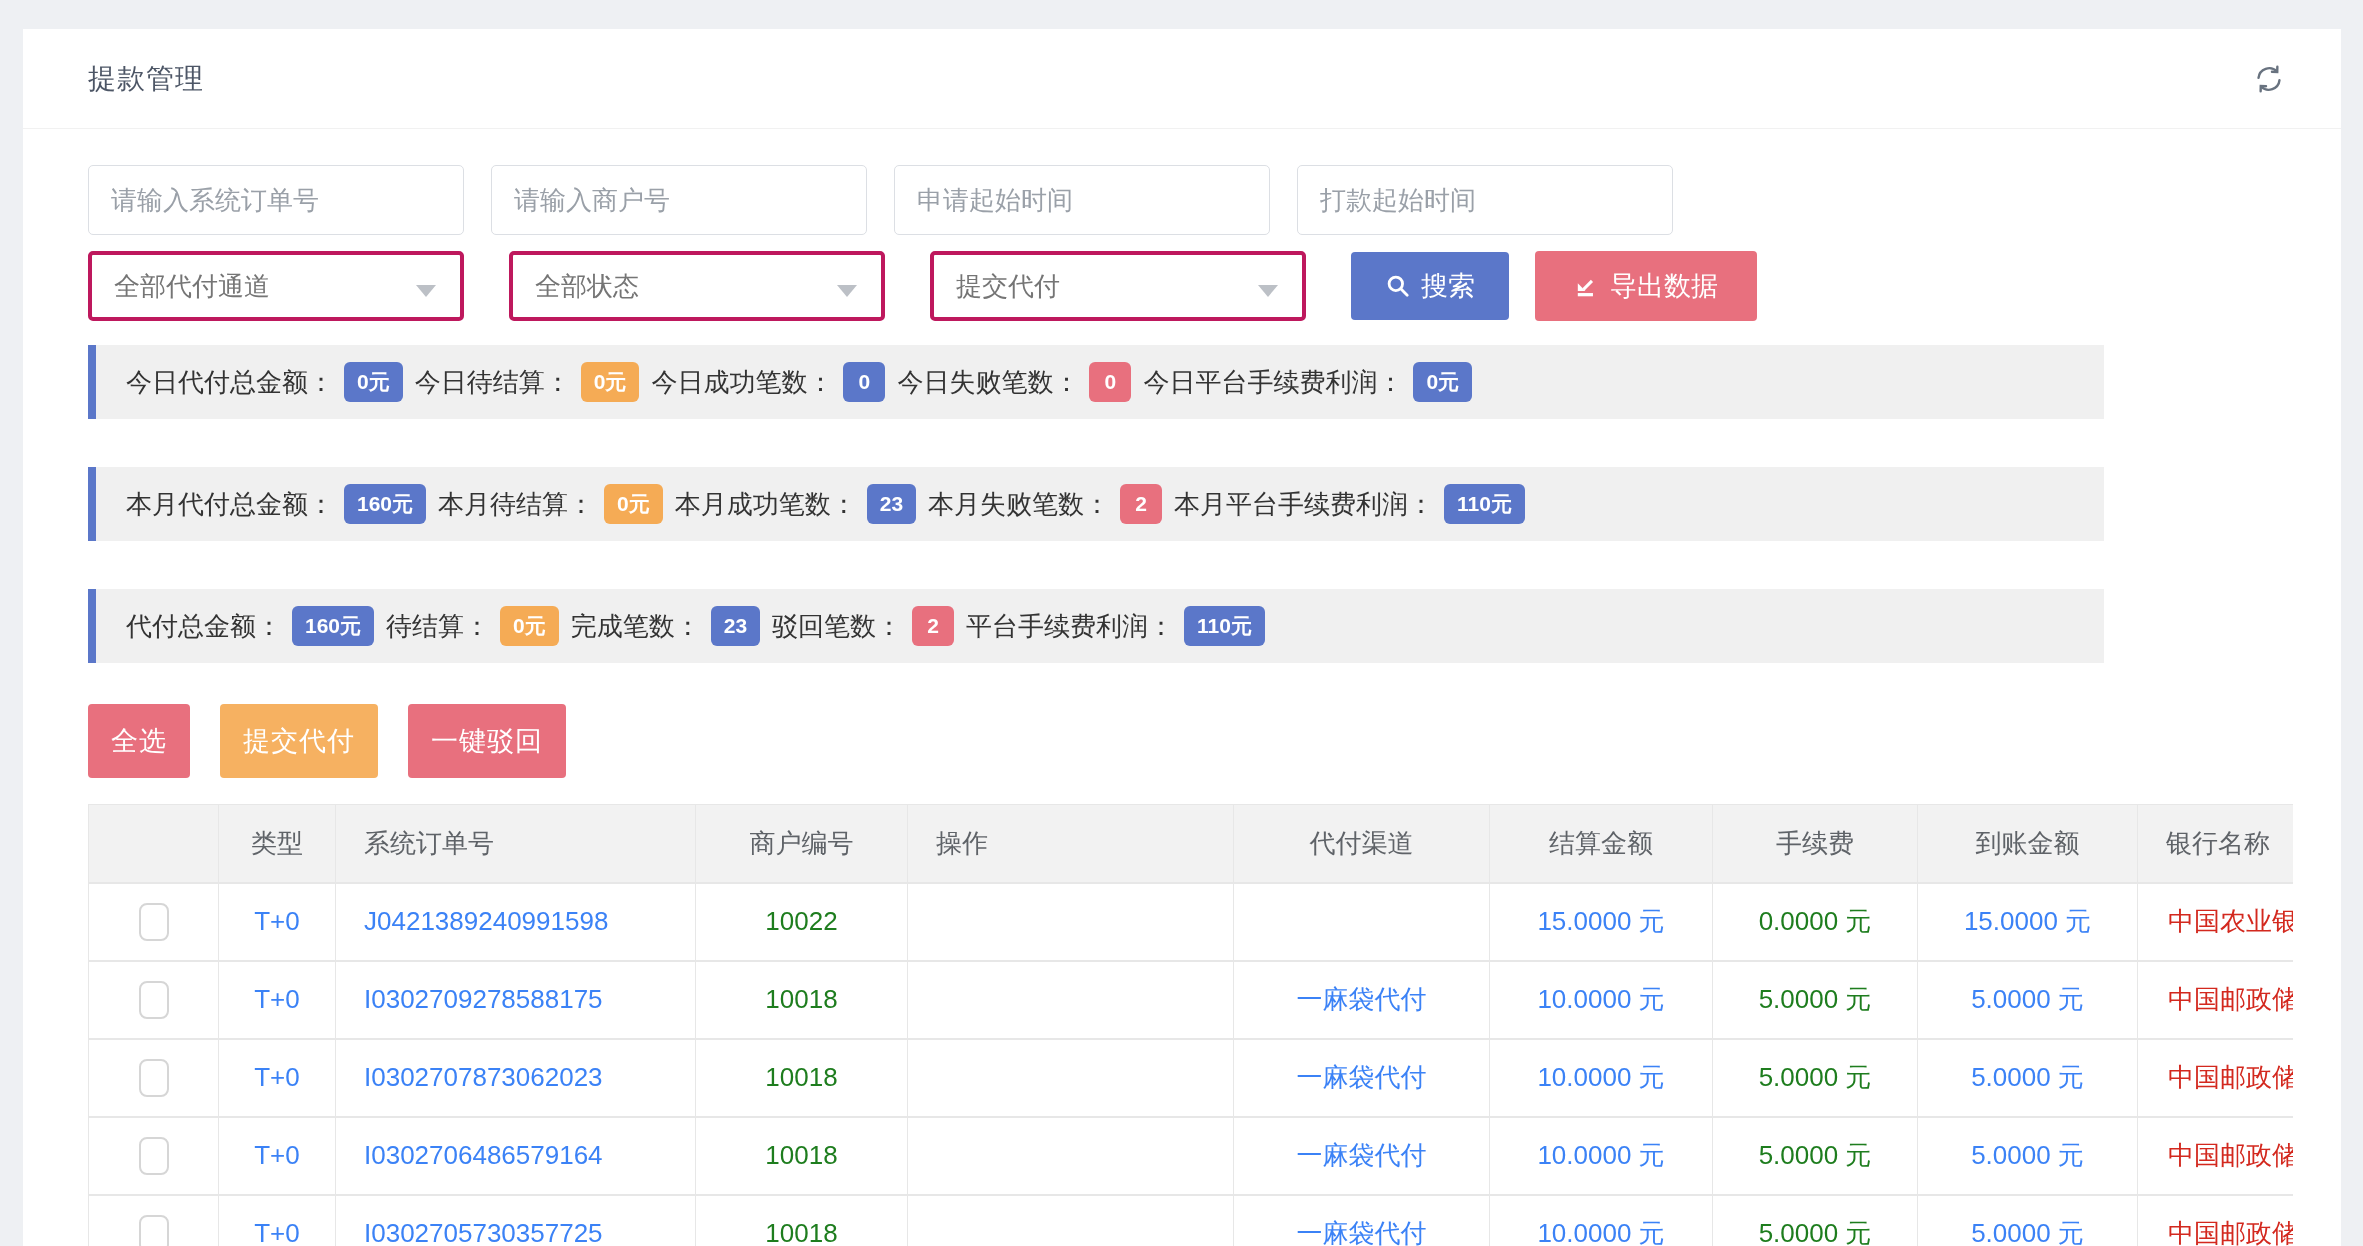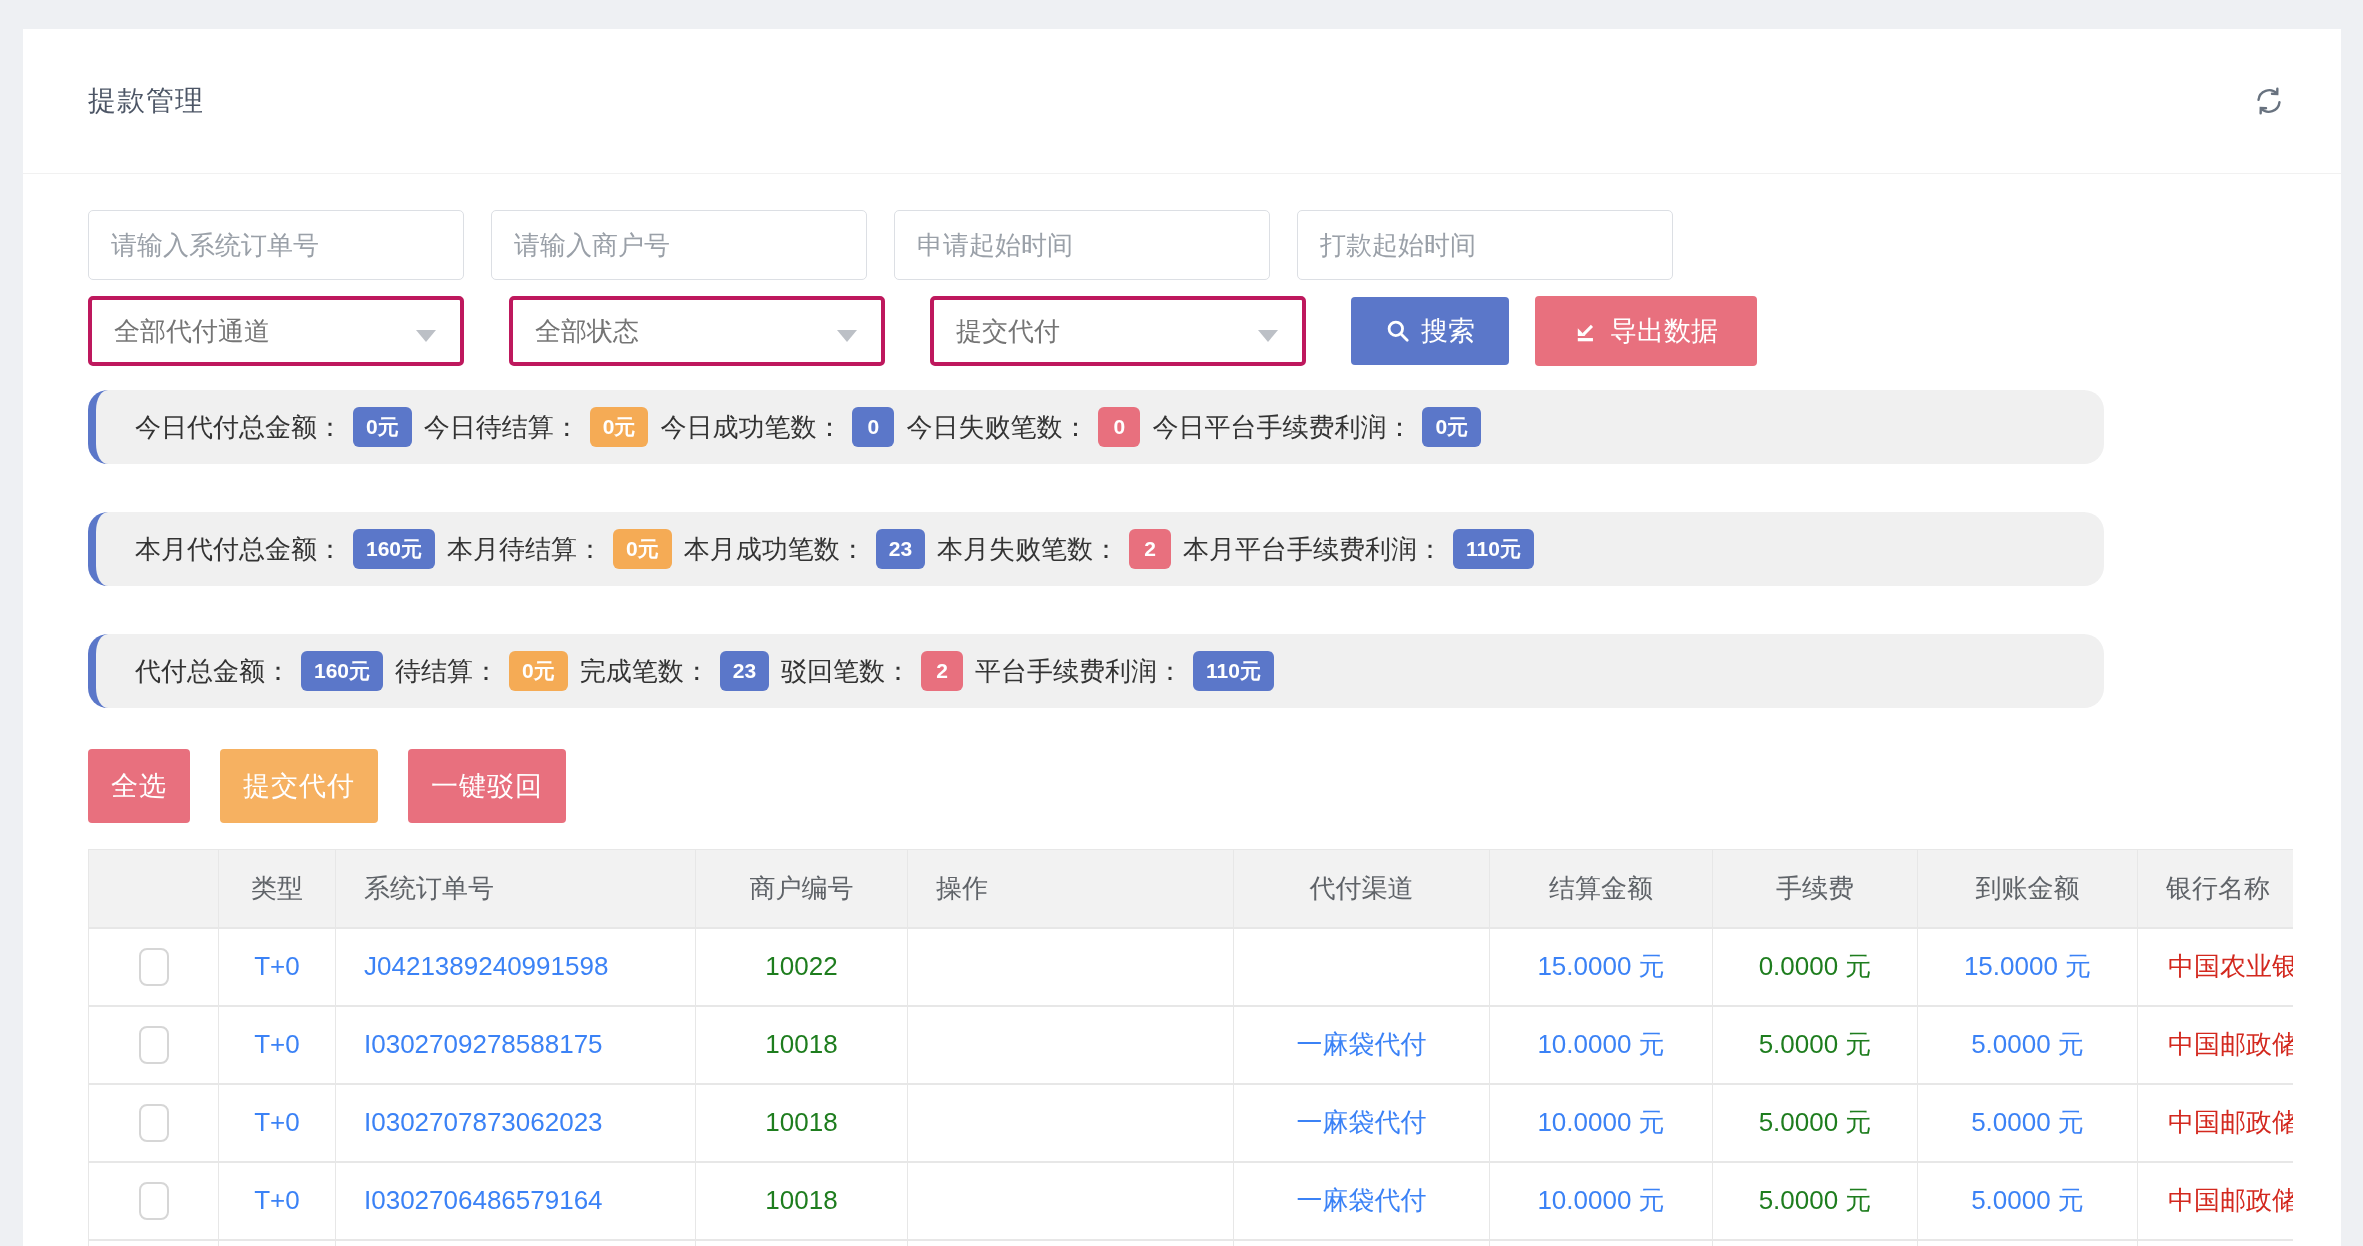--- a/index.html
+++ b/index.html
@@ -7,21 +7,21 @@
   body {
     background:#eef0f3;
     font-family:"Liberation Sans","DejaVu Sans",sans-serif;
     color:#333;
   }
   .card {
     position:absolute; left:23px; top:29px; width:2318px; height:1400px;
     background:#ffffff;
   }
   .card-header {
-    height:145px; padding:0 52px 0 65px;
+    height:100px; padding:0 52px 0 65px;
     display:flex; align-items:center; justify-content:space-between;
     border-bottom:1px solid #f1f1f1;
   }
   .page-title { font-size:28px; color:#4d5666; letter-spacing:1px; }
   .refresh-btn { width:40px; height:40px; display:flex; align-items:center; justify-content:center; cursor:pointer; }
   .card-body { padding:36px 46px 0 65px; }
 
   
   .filter-row { display:flex; align-items:center; }
   .row-1 { margin-bottom:16px; }
@@ -53,22 +53,22 @@
   .btn-export {
     width:222px; height:70px; background:#e8707e; border-radius:4px;
     font-size:27px;
   }
   .btn-search svg, .btn-export svg { margin-right:10px; }
 
   
   .stat-bar {
     width:2016px; height:74px; background:#f0f0f0;
     border-left:8px solid #5b77c9;
-    display:flex; align-items:center; padding-left:27px;
-    font-size:26px; color:#333;border-radius:20px;
+    display:flex; align-items:center; padding-left:18px;
+    font-size:26px; color:#333;
   }
   .stat-bar.mt1 { margin-top:24px; }
   .stat-bar.mt2 { margin-top:48px; }
   .stat-label { margin-left:12px; }
   .badge {
     display:inline-block; margin-left:10px; padding:0 13px;
     height:40px; line-height:40px; min-width:42px; text-align:center;
     border-radius:6px; color:#fff; font-size:21px; font-weight:bold;
   }
   .badge.blue   { background:#5b77c9; }

